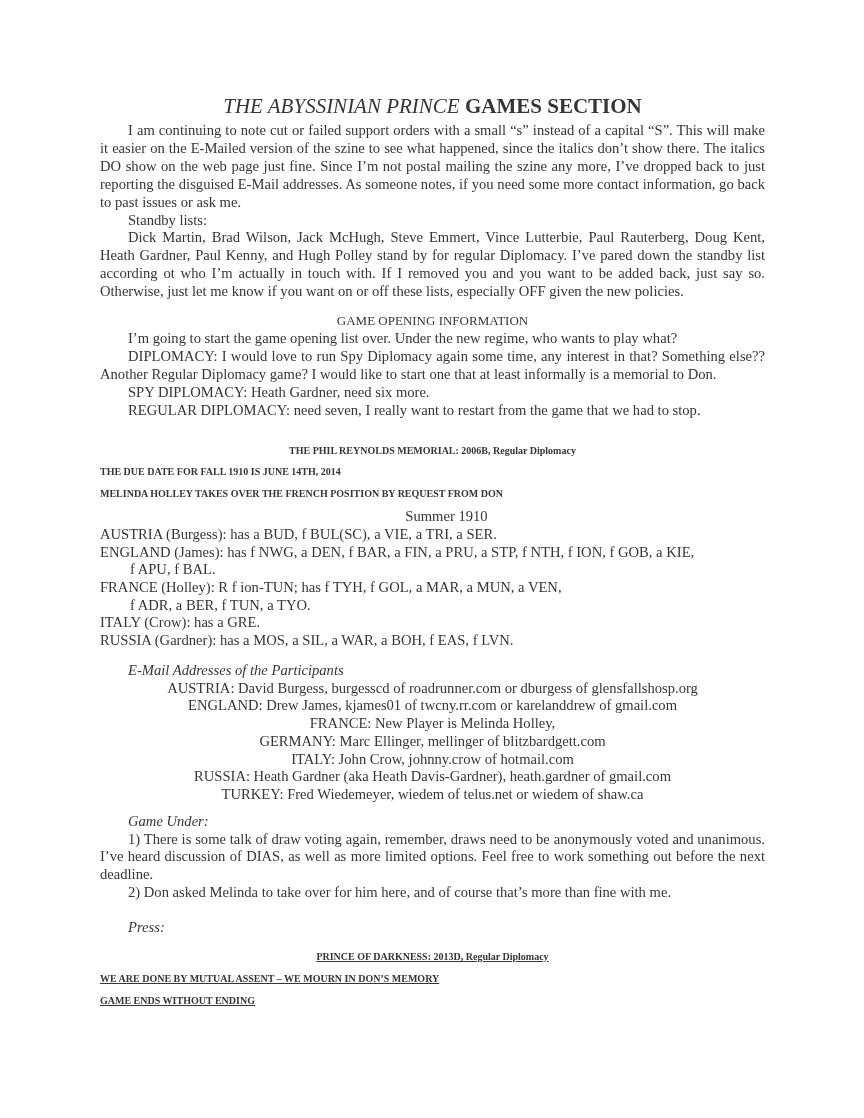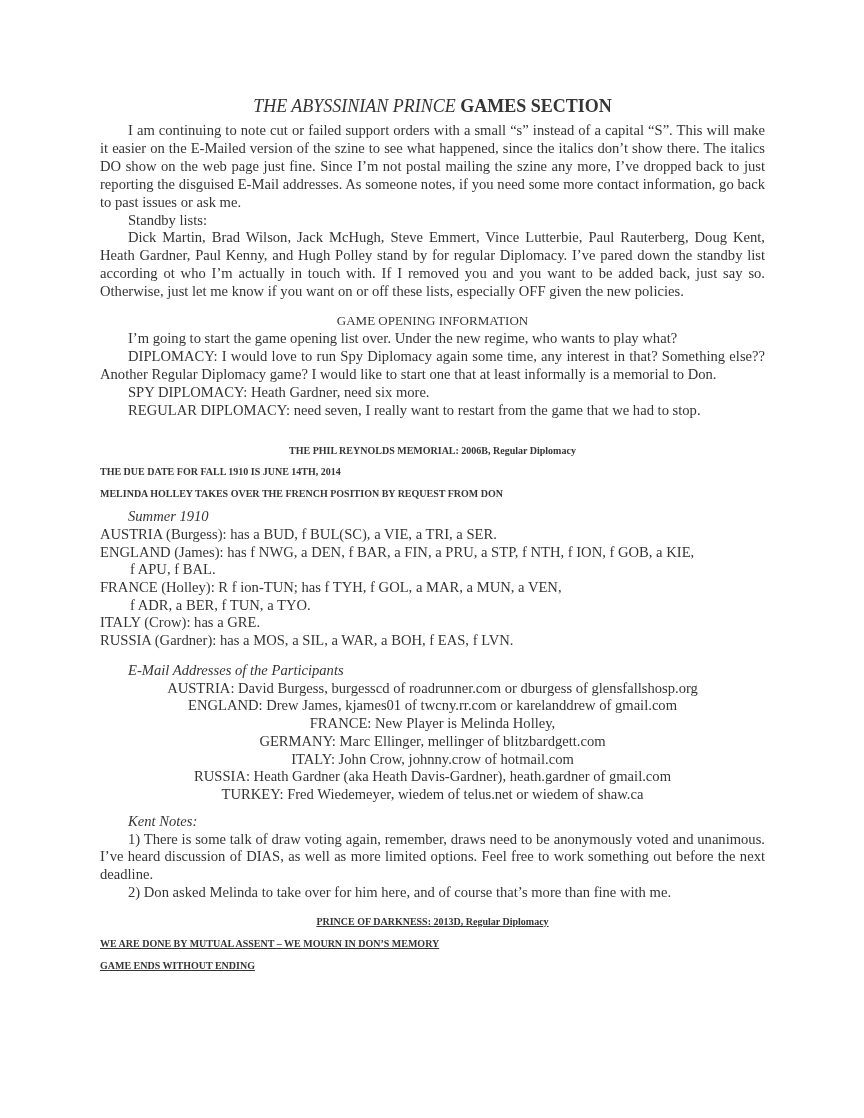--- a/index.html
+++ b/index.html
@@ -15,42 +15,42 @@
     color:#353535;
     overflow:hidden;
   }
   p { margin:0; text-align:justify; }
   .ind { text-indent:28px; }
   .left { text-align:left; }
   .center { text-align:center; }
   .doc-title {
     margin:0 0 6px 0;
     text-align:center;
-    font-size:18px;
+    font-size:21px;
     line-height:20px;
     font-weight:normal;
   }
   .doc-title .zine { font-style:italic; font-weight:normal; }
   .doc-title .sect { font-weight:bold; }
   .sec-head {
     margin:11px 0 0 0;
     text-align:center;
     font-weight:normal;
     font-size:13px;
     line-height:18px;
   }
   .game-head-block { margin-top:20px; }
   .game-head {
     font-weight:bold;
     font-size:10px;
     line-height:21.8px;
     text-align:left;
   }
   .game-head.center { text-align:center; }
-  .season { margin-top:3px; text-indent:28px; font-style:italic; text-align:left; }
+  .season { margin-top:3px; text-indent:28px; text-align:center; }
   .pos-line { text-align:left; line-height:17.7px; }
   .pos-line.cont { padding-left:30px; }
   .emails-head { margin-top:12px; text-indent:28px; font-style:italic; text-align:left; }
   .email-line { text-align:center; line-height:17.7px;font-family:Liberation Serif, serif; }
   .notes-head { margin-top:9px; text-indent:28px; font-style:italic; text-align:left; }
   .press-head { margin-top:17px; text-indent:28px; font-style:italic; text-align:left; }
   .game2-block { margin-top:9px;text-decoration:underline; }
 </style>
 </head>
 <body>
@@ -91,24 +91,25 @@
   <div>
     <div class="email-line">AUSTRIA: David Burgess, burgesscd of roadrunner.com or dburgess of glensfallshosp.org</div>
     <div class="email-line">ENGLAND: Drew James, kjames01 of twcny.rr.com or karelanddrew of gmail.com</div>
     <div class="email-line">FRANCE: New Player is Melinda Holley,</div>
     <div class="email-line">GERMANY: Marc Ellinger, mellinger of blitzbardgett.com</div>
     <div class="email-line">ITALY: John Crow, johnny.crow of hotmail.com</div>
     <div class="email-line">RUSSIA: Heath Gardner (aka Heath Davis-Gardner), heath.gardner of gmail.com</div>
     <div class="email-line">TURKEY: Fred Wiedemeyer, wiedem of telus.net or wiedem of shaw.ca</div>
   </div>
 
-  <div class="notes-head">Kent Notes:</div>
+  <div class="notes-head">Game Under:</div>
   <p class="ind">1) There is some talk of draw voting again, remember, draws need to be anonymously voted and unanimous. I’ve heard discussion of DIAS, as well as more limited options. Feel free to work something out before the next deadline.</p>
   <p class="ind left">2) Don asked Melinda to take over for him here, and of course that’s more than fine with me.</p>
 
+  <div class="press-head">Press:</div>
 
   <div class="game-head-block game2-block">
     <div class="game-head center">PRINCE OF DARKNESS: 2013D, Regular Diplomacy</div>
     <div class="game-head">WE ARE DONE BY MUTUAL ASSENT – WE MOURN IN DON’S MEMORY</div>
     <div class="game-head">GAME ENDS WITHOUT ENDING</div>
   </div>
 
 </div>
 
 </body></html>

